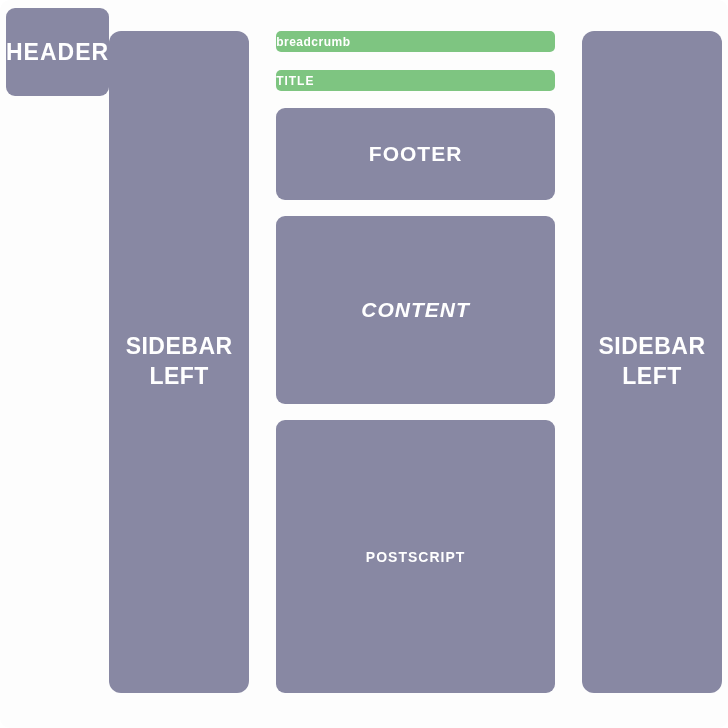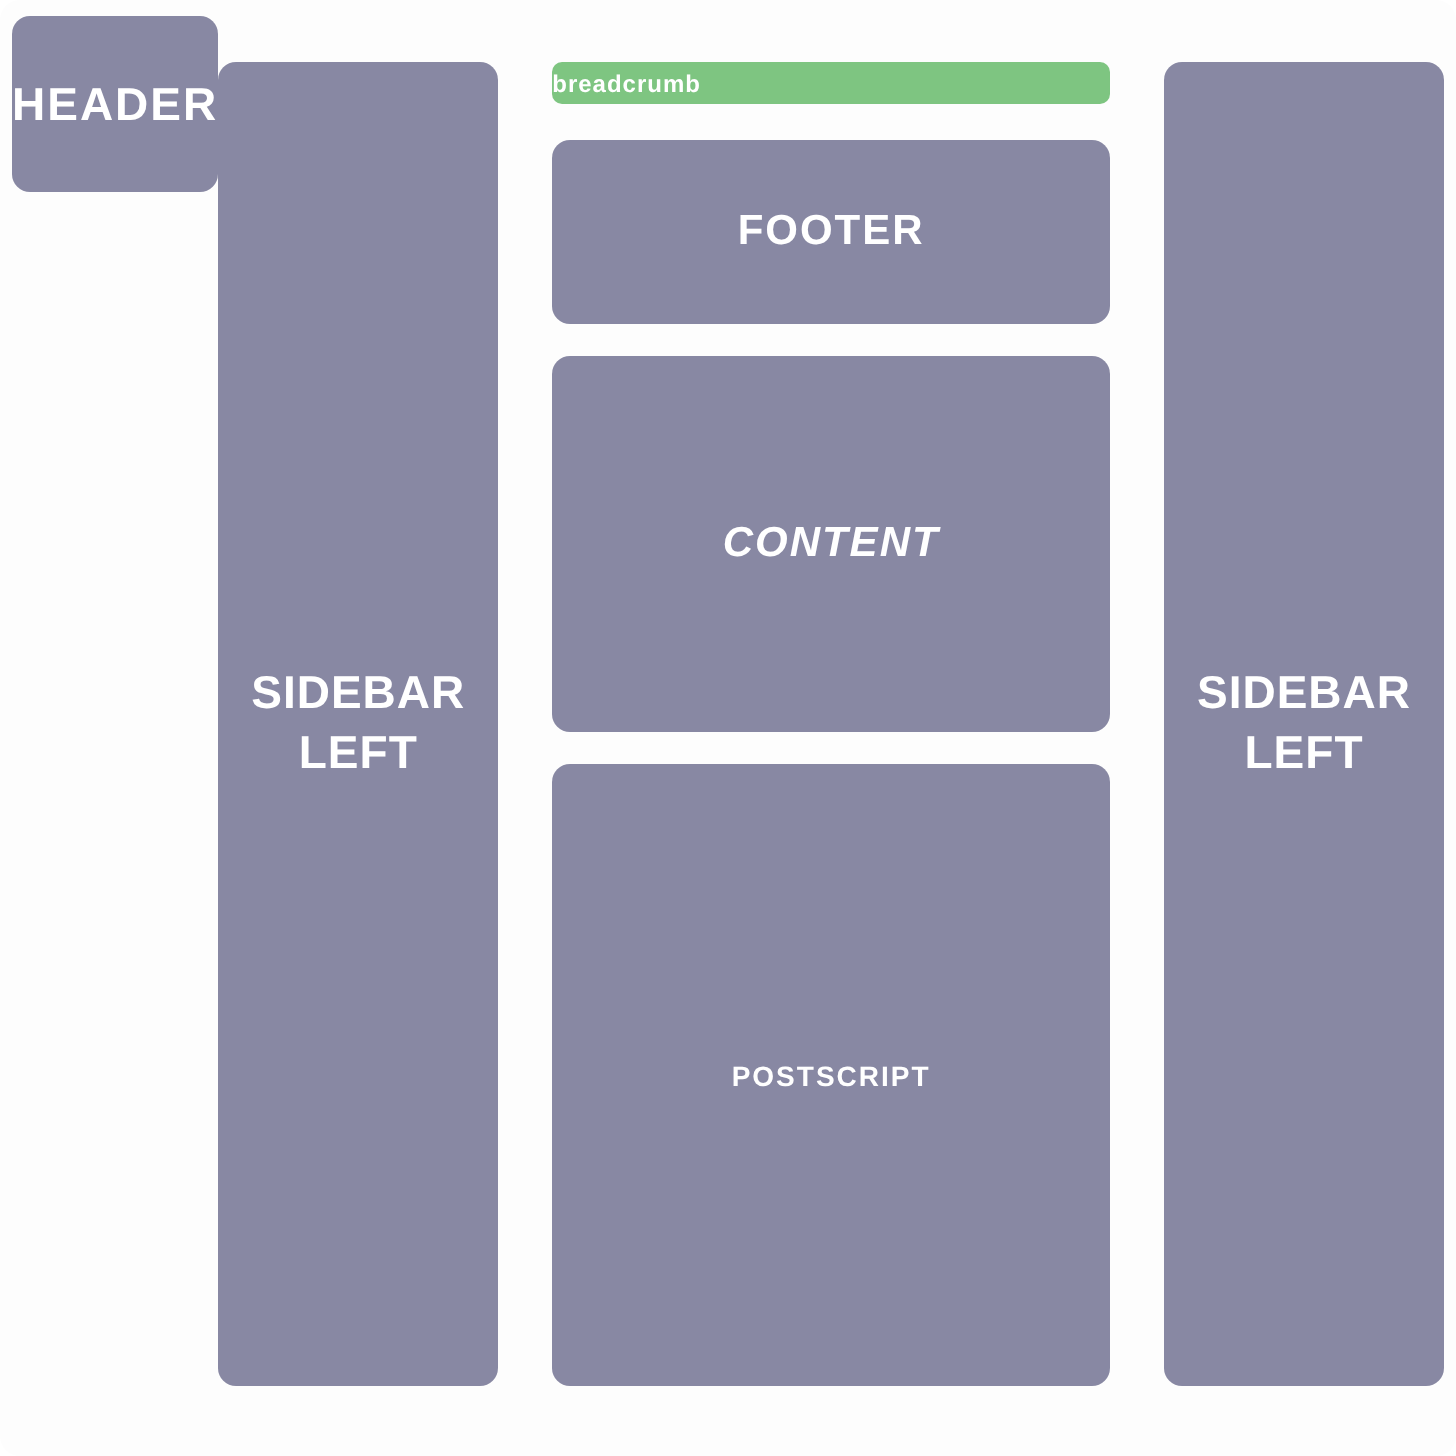--- a/index.html
+++ b/index.html
@@ -42,20 +42,21 @@
     column-gap: 27px;
     margin: 23px 0 27px 0;
     min-height: 0;
   }
 
   .sidebar {
     font-size: 23px;
     line-height: 1.3;
     letter-spacing: 0.5px;
     padding: 0 20px;
+    border-radius: 12px;
   }
 
   .center {
     display: flex;
     flex-direction: column;
     min-height: 0;
   }
 
   .bar {
     height: 21px;
@@ -99,20 +100,23 @@
     <div class="block sidebar">
       <span>SIDEBAR LEFT</span>
     </div>
 
     <div class="center">
 
       <div class="bar breadcrumb">
         <span>breadcrumb</span>
       </div>
 
+      <div class="bar title">
+        <span>TITLE</span>
+      </div>
 
       <div class="block preface">
         <span>FOOTER</span>
       </div>
 
       <div class="block content">
         <span>CONTENT</span>
       </div>
 
       <div class="block postscript">

